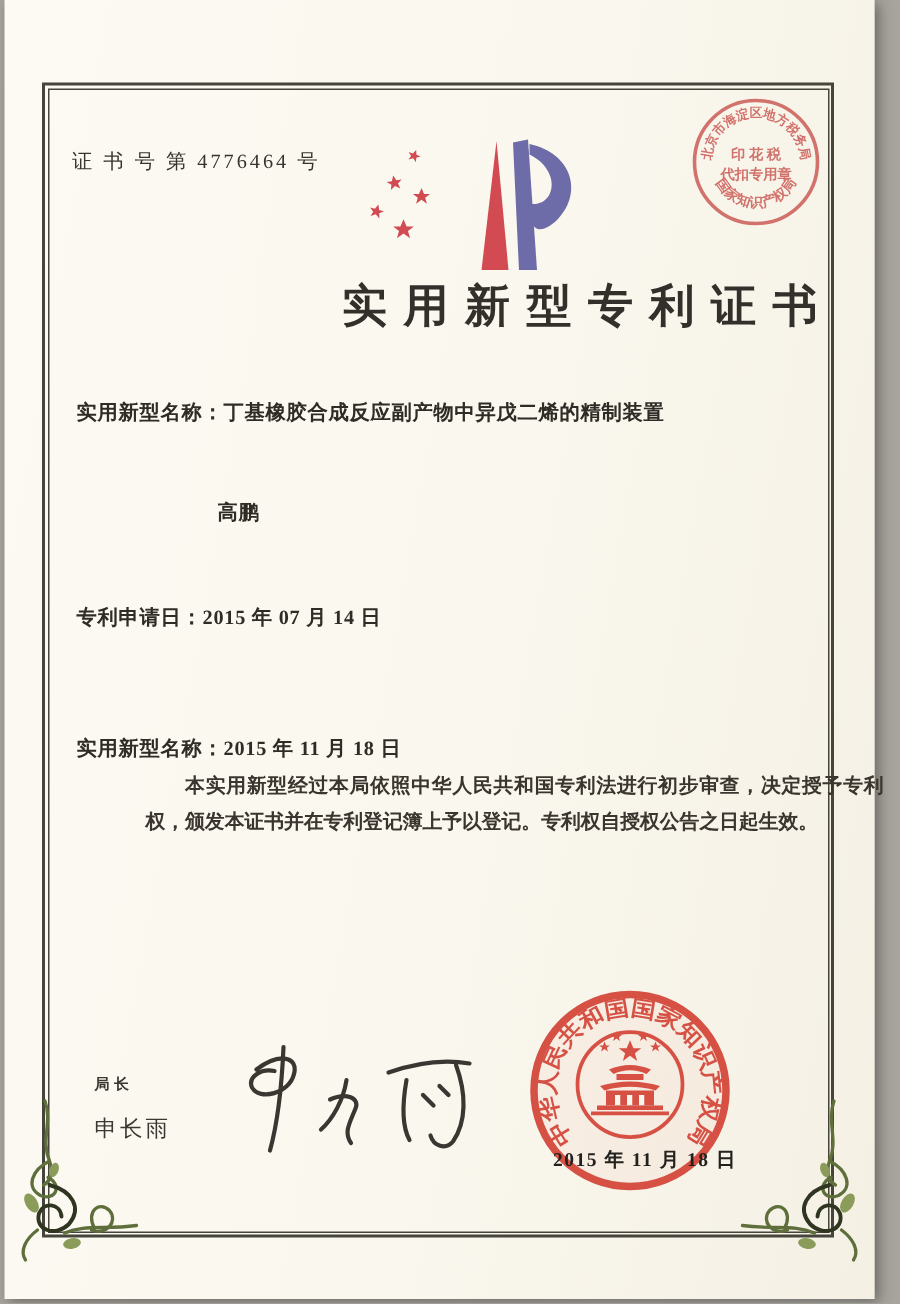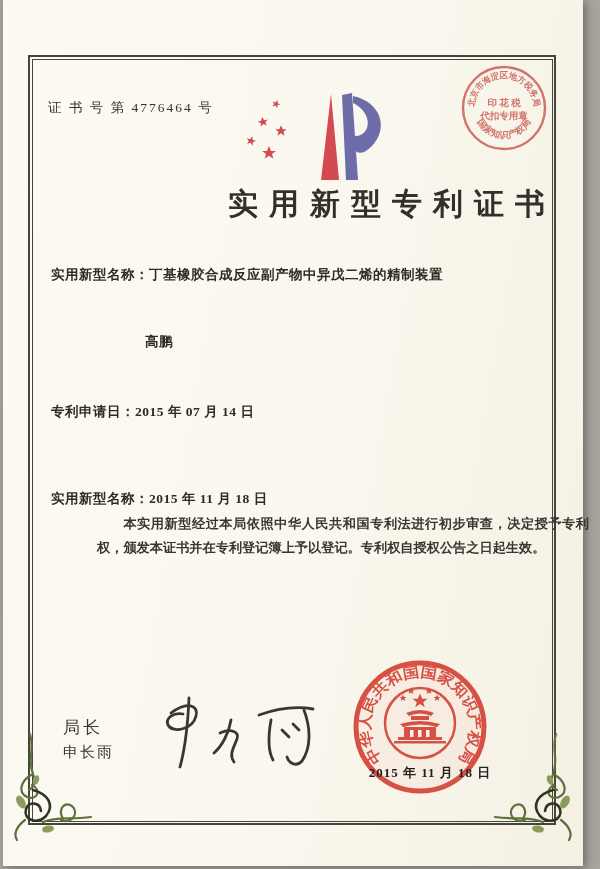--- a/index.html
+++ b/index.html
@@ -16,21 +16,21 @@
   .frame-inner { position:absolute; inset:1.5px; border:1px solid #45453b; }
   .abs { position:absolute; }
   .cert-no { left:45px; top:99px; font-size:13.5px; letter-spacing:2px; color:#37332d; }
   .title { left:25px; top:184px; width:528px; text-align:right;
     font-size:30px; font-weight:bold; letter-spacing:11px; color:#33302b; }
   .row { left:48px; font-size:13.5px; font-weight:bold; color:#2f2b26; letter-spacing:.5px; white-space:nowrap; }
   .row .lbl { display:inline-block; }
   .para-block { left:48px; top:512px; width:492px; font-size:13.2px; line-height:1.78;
     color:#3a352e; text-align:justify;margin-left:46px; }
   .para-block p { text-indent:2em; font-weight:bold; }
-  .sig-role { left:60px; top:716px; font-size:17px; letter-spacing:3px; color:#3b3731; font-family:"Liberation Sans","DejaVu Sans",sans-serif; }
+  .sig-role { left:60px; top:716px; font-size:10px; letter-spacing:3px; color:#3b3731; font-family:"Liberation Sans","DejaVu Sans",sans-serif;font-weight:bold; }
   .sig-name { left:60px; top:743px; font-size:15px; letter-spacing:2px; color:#3b3731; font-family:"Liberation Sans","DejaVu Sans",sans-serif; }
   .seal-date { left:352px; top:764px; width:150px; text-align:center; font-size:13px;
     color:#23211d; letter-spacing:1px; z-index:6; font-weight:bold; }
   .footer { left:25px; top:799px; width:462px; text-align:center; font-size:11.5px;
     color:#37332d; letter-spacing:1px; }
   svg text { font-family:"Liberation Serif","DejaVu Serif",serif; }
 </style>
 </head>
 <body>
 

